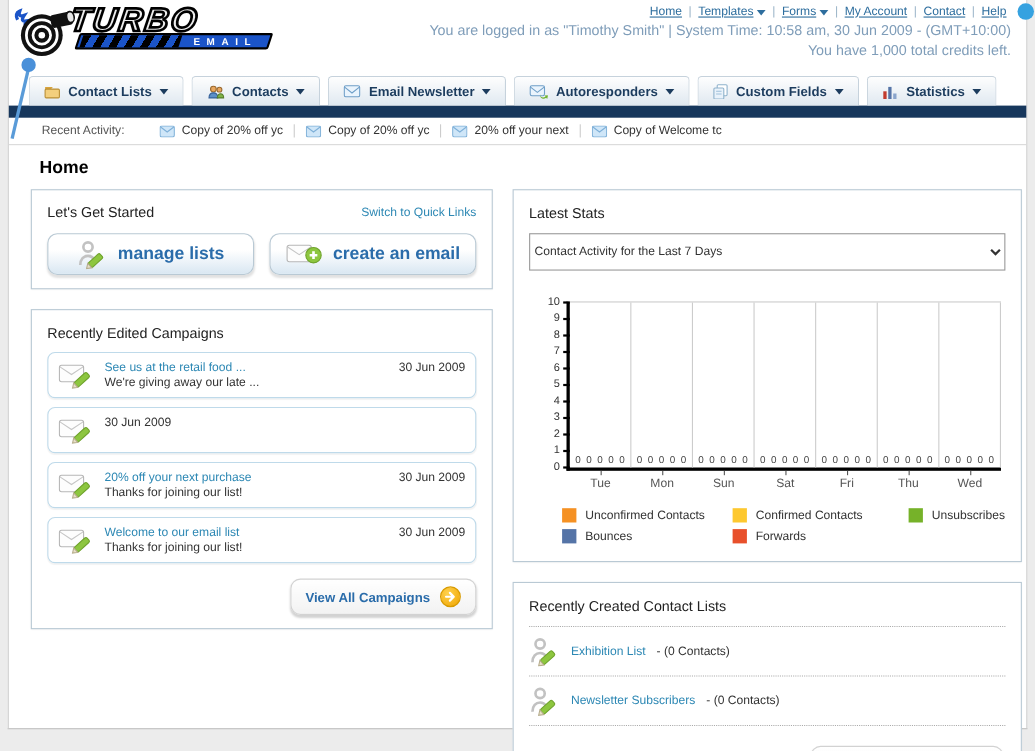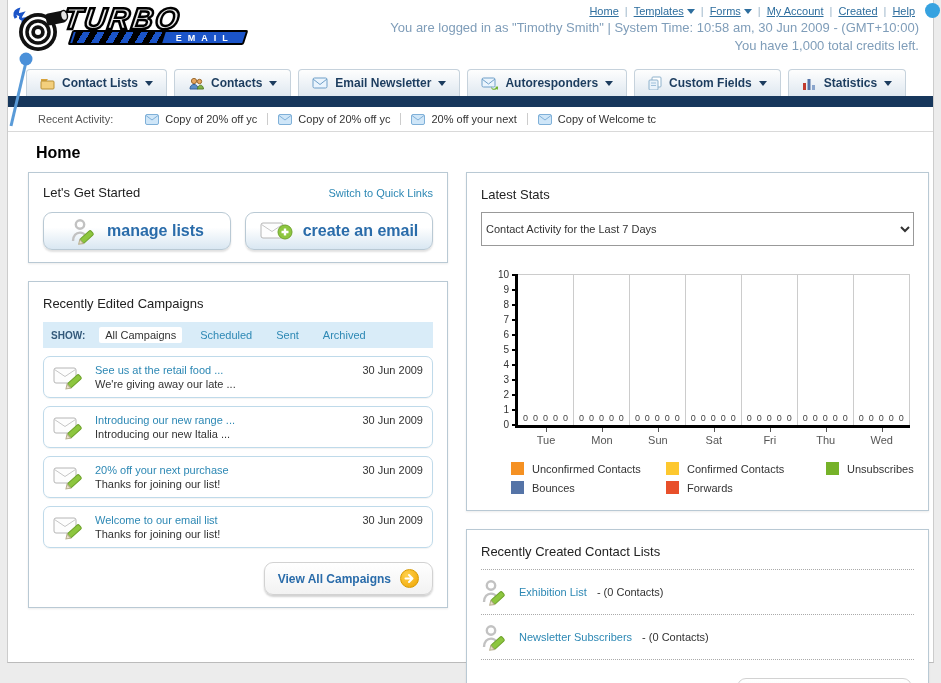--- a/index.html
+++ b/index.html
@@ -110,21 +110,21 @@
           <span class="stripes"></span>
           <span class="email-word">EMAIL</span>
         </div>
       </div>
     </div>
     <svg class="pin-decoration" width="30" height="78">
       <line x1="18" y1="12" x2="3" y2="76" stroke="#5a9bd8" stroke-width="3"></line>
       <circle cx="18" cy="9" r="6.5" fill="#4a90d9"></circle>
     </svg>
     <div class="top-right">
-      <nav class="util-nav" id="utilNav"><a>Home</a><span class="sep">|</span><a>Templates<span class="tri-down"></span></a><span class="sep">|</span><a>Forms<span class="tri-down"></span></a><span class="sep">|</span><a>My Account</a><span class="sep">|</span><a>Created</a><span class="sep">|</span><a>Help</a></nav>
+      <nav class="util-nav" id="utilNav"><a>Home</a><span class="sep">|</span><a>Templates<span class="tri-down"></span></a><span class="sep">|</span><a>Forms<span class="tri-down"></span></a><span class="sep">|</span><a>My Account</a><span class="sep">|</span><a>Contact</a><span class="sep">|</span><a>Help</a></nav>
       <div class="login-line">You are logged in as "Timothy Smith" | System Time: 10:58 am, 30 Jun 2009 - (GMT+10:00)</div>
       <div class="login-line">You have 1,000 total credits left.</div>
     </div>
     <div class="help-bubble"></div>
   </header>
 
   <nav class="main-tabs" id="mainTabs">
       <div class="tab">
         <span class="ic ">
           <svg width="15" height="13" viewBox="0 0 15 13">
@@ -268,29 +268,20 @@
                     <path d="M25 9.5v7M21.5 13h7" stroke="#fff" stroke-width="2.4"></path>
                   </svg>
                 </span>
                 <span>create an email</span>
               </button>
             </div>
         </section>
 
         <section class="box">
           <span class="box-title">Recently Edited Campaigns</span>
-          <div class="show-bar">
-            <span class="show-label">SHOW:</span>
-            <div id="campFilters" style="display:flex;gap:12px;">
-                <span class="filter active">All Campaigns</span>
-                <span class="filter">Scheduled</span>
-                <span class="filter">Sent</span>
-                <span class="filter">Archived</span>
-              </div>
-          </div>
           <div id="campItems">
               <div class="camp-item">
                 <span class="ic ">
                   <svg width="32" height="26" viewBox="0 0 32 26">
                     <rect x="1" y="4" width="22" height="15" rx="2" fill="#fdfdfd" stroke="#b6b6b6"></rect>
                     <path d="M1.5 5.5l10.5 7 10.5-7" fill="none" stroke="#c6c6c6"></path>
                     <g transform="rotate(-42 22 17)">
                       <rect x="14" y="14" width="15" height="5.5" rx="1.5" fill="#8dc63f" stroke="#6fa32c"></rect>
                       <path d="M14 14l-4 2.8 4 2.7z" fill="#e8e0c8" stroke="#b6ad8d"></path>
                     </g>
@@ -306,24 +297,20 @@
                 <span class="ic ">
                   <svg width="32" height="26" viewBox="0 0 32 26">
                     <rect x="1" y="4" width="22" height="15" rx="2" fill="#fdfdfd" stroke="#b6b6b6"></rect>
                     <path d="M1.5 5.5l10.5 7 10.5-7" fill="none" stroke="#c6c6c6"></path>
                     <g transform="rotate(-42 22 17)">
                       <rect x="14" y="14" width="15" height="5.5" rx="1.5" fill="#8dc63f" stroke="#6fa32c"></rect>
                       <path d="M14 14l-4 2.8 4 2.7z" fill="#e8e0c8" stroke="#b6ad8d"></path>
                     </g>
                   </svg>
                 </span>
-                <div class="camp-text">
-                  <a class="link camp-title">Introducing our new range ...</a>
-                  <div class="camp-sub">Introducing our new Italia ...</div>
-                </div>
                 <span class="camp-date">30 Jun 2009</span>
               </div>
               <div class="camp-item">
                 <span class="ic ">
                   <svg width="32" height="26" viewBox="0 0 32 26">
                     <rect x="1" y="4" width="22" height="15" rx="2" fill="#fdfdfd" stroke="#b6b6b6"></rect>
                     <path d="M1.5 5.5l10.5 7 10.5-7" fill="none" stroke="#c6c6c6"></path>
                     <g transform="rotate(-42 22 17)">
                       <rect x="14" y="14" width="15" height="5.5" rx="1.5" fill="#8dc63f" stroke="#6fa32c"></rect>
                       <path d="M14 14l-4 2.8 4 2.7z" fill="#e8e0c8" stroke="#b6ad8d"></path>

